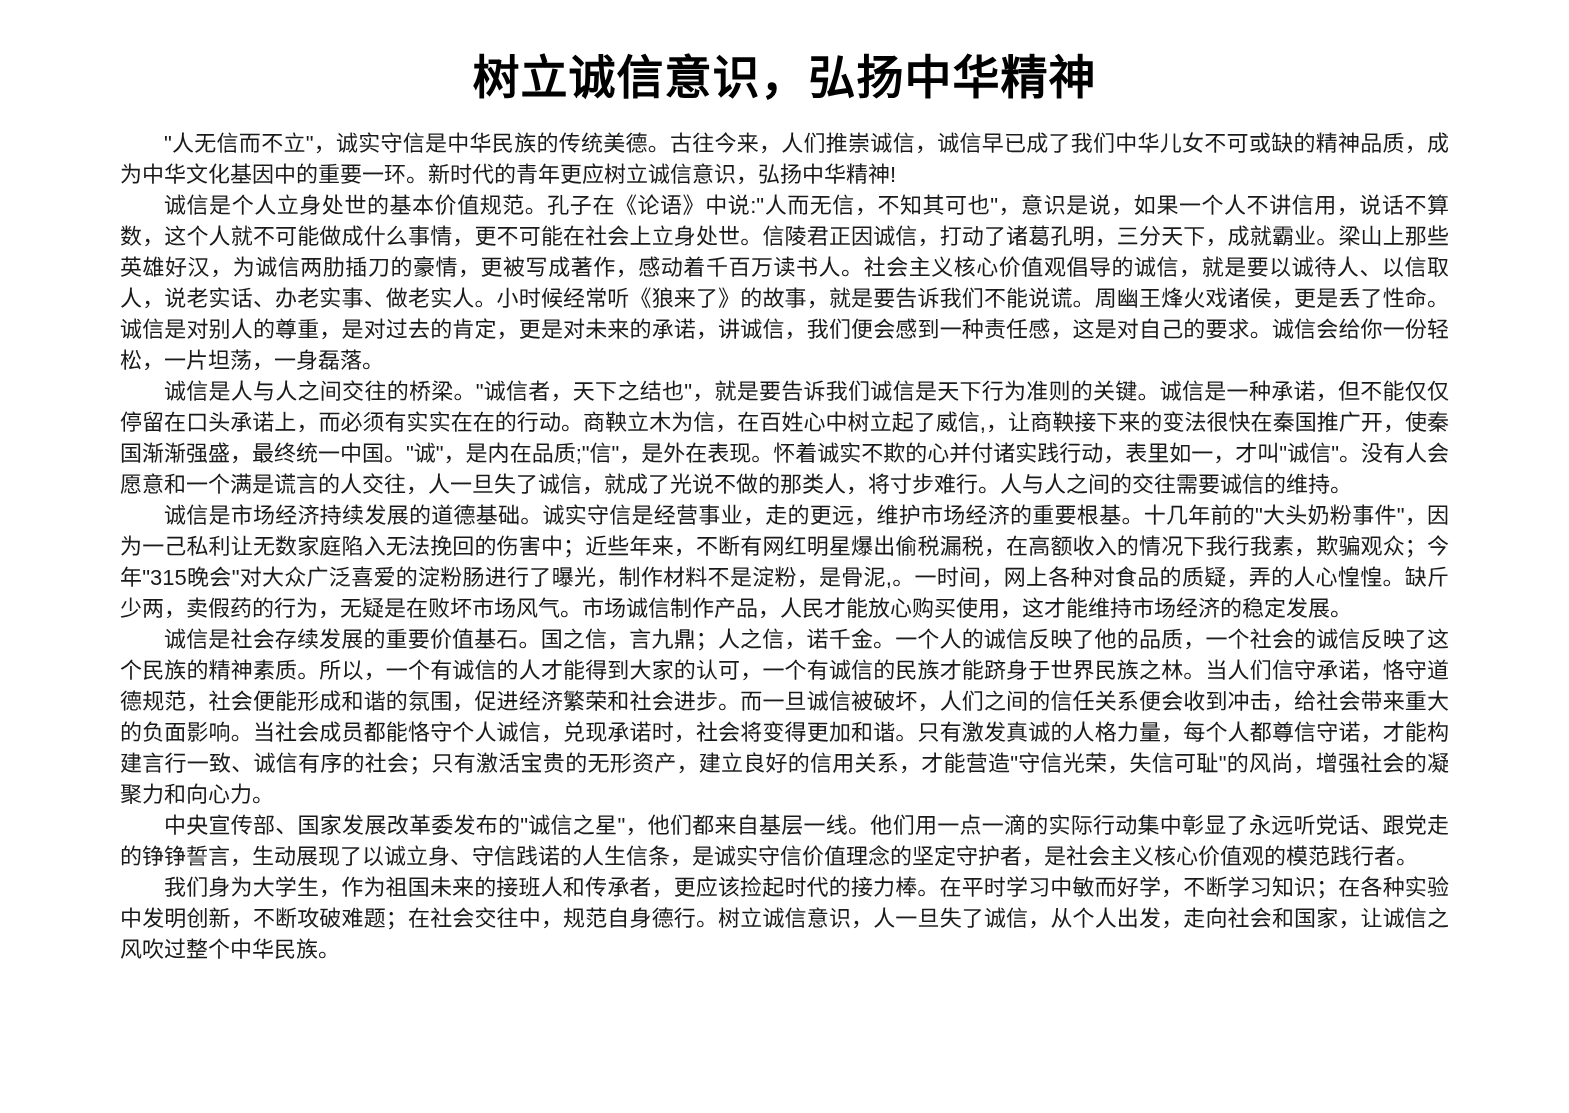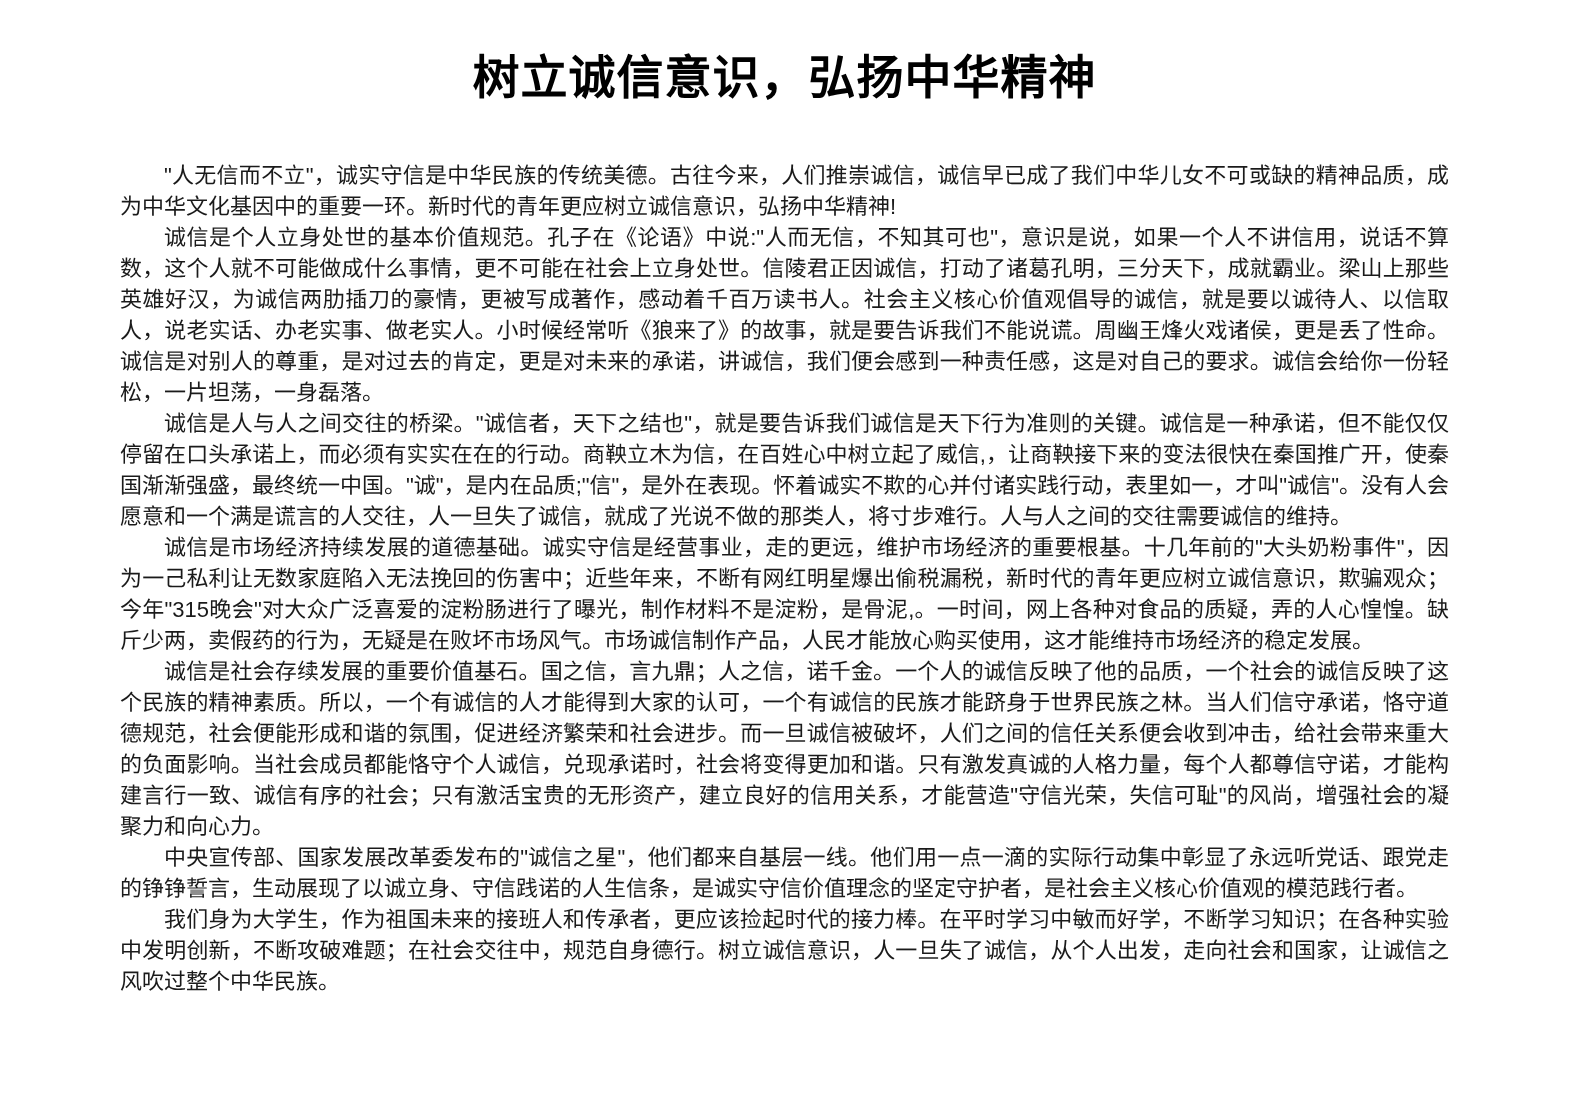--- a/index.html
+++ b/index.html
@@ -10,21 +10,21 @@
   }
   .page {
     position: relative;
     width: 1569px;
     height: 1113px;
     background: #ffffff;
     overflow: hidden;
     box-sizing: border-box;
   }
   .doc-title {
-    margin: 50px 120px 54px 120px;
+    margin: 50px 120px 22px 120px;
     text-align: center;
     font-family: "Liberation Serif", "DejaVu Serif", serif;
     font-weight: bold;
     font-size: 47px;
     line-height: 1.2;
     color: #000000;
     letter-spacing: 1px;
   }
   .doc-body {
     margin: 0 120px;
@@ -44,18 +44,18 @@
 </style>
 </head>
 <body>
 
 <div class="page">
   <h1 class="doc-title">树立诚信意识，弘扬中华精神</h1>
   <div class="doc-body">
     <p>"人无信而不立"，诚实守信是中华民族的传统美德。古往今来，人们推崇诚信，诚信早已成了我们中华儿女不可或缺的精神品质，成为中华文化基因中的重要一环。新时代的青年更应树立诚信意识，弘扬中华精神!</p>
     <p>诚信是个人立身处世的基本价值规范。孔子在《论语》中说:"人而无信，不知其可也"，意识是说，如果一个人不讲信用，说话不算数，这个人就不可能做成什么事情，更不可能在社会上立身处世。信陵君正因诚信，打动了诸葛孔明，三分天下，成就霸业。梁山上那些英雄好汉，为诚信两肋插刀的豪情，更被写成著作，感动着千百万读书人。社会主义核心价值观倡导的诚信，就是要以诚待人、以信取人，说老实话、办老实事、做老实人。小时候经常听《狼来了》的故事，就是要告诉我们不能说谎。周幽王烽火戏诸侯，更是丢了性命。诚信是对别人的尊重，是对过去的肯定，更是对未来的承诺，讲诚信，我们便会感到一种责任感，这是对自己的要求。诚信会给你一份轻松，一片坦荡，一身磊落。</p>
     <p>诚信是人与人之间交往的桥梁。"诚信者，天下之结也"，就是要告诉我们诚信是天下行为准则的关键。诚信是一种承诺，但不能仅仅停留在口头承诺上，而必须有实实在在的行动。商鞅立木为信，在百姓心中树立起了威信,，让商鞅接下来的变法很快在秦国推广开，使秦国渐渐强盛，最终统一中国。"诚"，是内在品质;"信"，是外在表现。怀着诚实不欺的心并付诸实践行动，表里如一，才叫"诚信"。没有人会愿意和一个满是谎言的人交往，人一旦失了诚信，就成了光说不做的那类人，将寸步难行。人与人之间的交往需要诚信的维持。</p>
-    <p>诚信是市场经济持续发展的道德基础。诚实守信是经营事业，走的更远，维护市场经济的重要根基。十几年前的"大头奶粉事件"，因为一己私利让无数家庭陷入无法挽回的伤害中；近些年来，不断有网红明星爆出偷税漏税，新时代的青年更应树立诚信意识，欺骗观众；今年"315晚会"对大众广泛喜爱的淀粉肠进行了曝光，制作材料不是淀粉，是骨泥,。一时间，网上各种对食品的质疑，弄的人心惶惶。缺斤少两，卖假药的行为，无疑是在败坏市场风气。市场诚信制作产品，人民才能放心购买使用，这才能维持市场经济的稳定发展。</p>
+    <p>诚信是市场经济持续发展的道德基础。诚实守信是经营事业，走的更远，维护市场经济的重要根基。十几年前的"大头奶粉事件"，因为一己私利让无数家庭陷入无法挽回的伤害中；近些年来，不断有网红明星爆出偷税漏税，在高额收入的情况下我行我素，欺骗观众；今年"315晚会"对大众广泛喜爱的淀粉肠进行了曝光，制作材料不是淀粉，是骨泥,。一时间，网上各种对食品的质疑，弄的人心惶惶。缺斤少两，卖假药的行为，无疑是在败坏市场风气。市场诚信制作产品，人民才能放心购买使用，这才能维持市场经济的稳定发展。</p>
     <p>诚信是社会存续发展的重要价值基石。国之信，言九鼎；人之信，诺千金。一个人的诚信反映了他的品质，一个社会的诚信反映了这个民族的精神素质。所以，一个有诚信的人才能得到大家的认可，一个有诚信的民族才能跻身于世界民族之林。当人们信守承诺，恪守道德规范，社会便能形成和谐的氛围，促进经济繁荣和社会进步。而一旦诚信被破坏，人们之间的信任关系便会收到冲击，给社会带来重大的负面影响。当社会成员都能恪守个人诚信，兑现承诺时，社会将变得更加和谐。只有激发真诚的人格力量，每个人都尊信守诺，才能构建言行一致、诚信有序的社会；只有激活宝贵的无形资产，建立良好的信用关系，才能营造"守信光荣，失信可耻"的风尚，增强社会的凝聚力和向心力。</p>
     <p>中央宣传部、国家发展改革委发布的"诚信之星"，他们都来自基层一线。他们用一点一滴的实际行动集中彰显了永远听党话、跟党走的铮铮誓言，生动展现了以诚立身、守信践诺的人生信条，是诚实守信价值理念的坚定守护者，是社会主义核心价值观的模范践行者。</p>
     <p>我们身为大学生，作为祖国未来的接班人和传承者，更应该捡起时代的接力棒。在平时学习中敏而好学，不断学习知识；在各种实验中发明创新，不断攻破难题；在社会交往中，规范自身德行。树立诚信意识，人一旦失了诚信，从个人出发，走向社会和国家，让诚信之风吹过整个中华民族。</p>
   </div>
 </div>
 
 </body></html>

